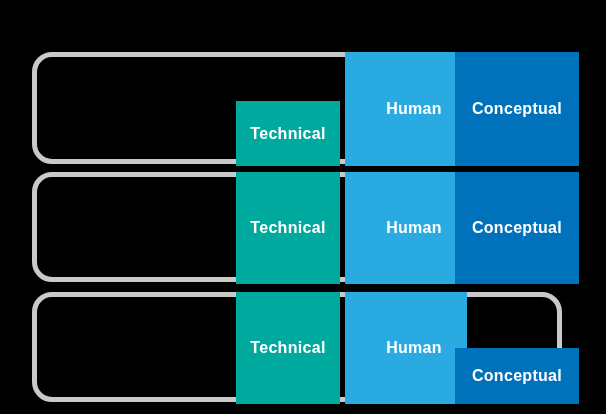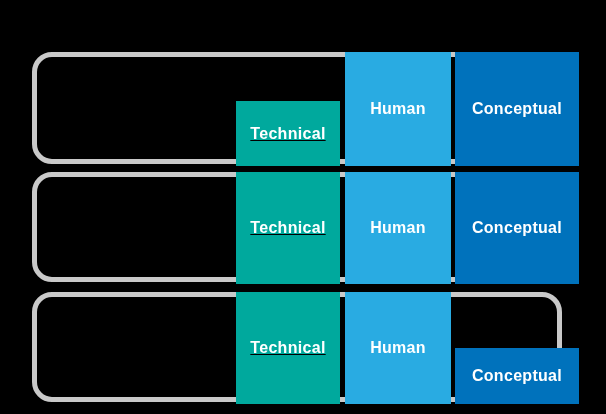--- a/index.html
+++ b/index.html
@@ -36,22 +36,22 @@
     background: transparent;
   }
 
   .block {
     position: absolute;
     bottom: 0;
     display: flex;
     align-items: center;
     justify-content: center;
   }
-  .col-technical  { left: 236px; width: 104px; text-decoration: underline; }
-  .col-human      { left: 345px; width: 106px; }
+  .col-technical  { left: 236px; width: 104px; }
+  .col-human      { left: 345px; width: 106px; padding-left: 16px; }
   .col-conceptual { left: 455px; width: 124px; }
 
   .block-label {
     color: #FFFFFF;
     font-size: 16px;
     font-weight: bold;
     letter-spacing: 0.3px;
     white-space: nowrap;
   }
 </style>

